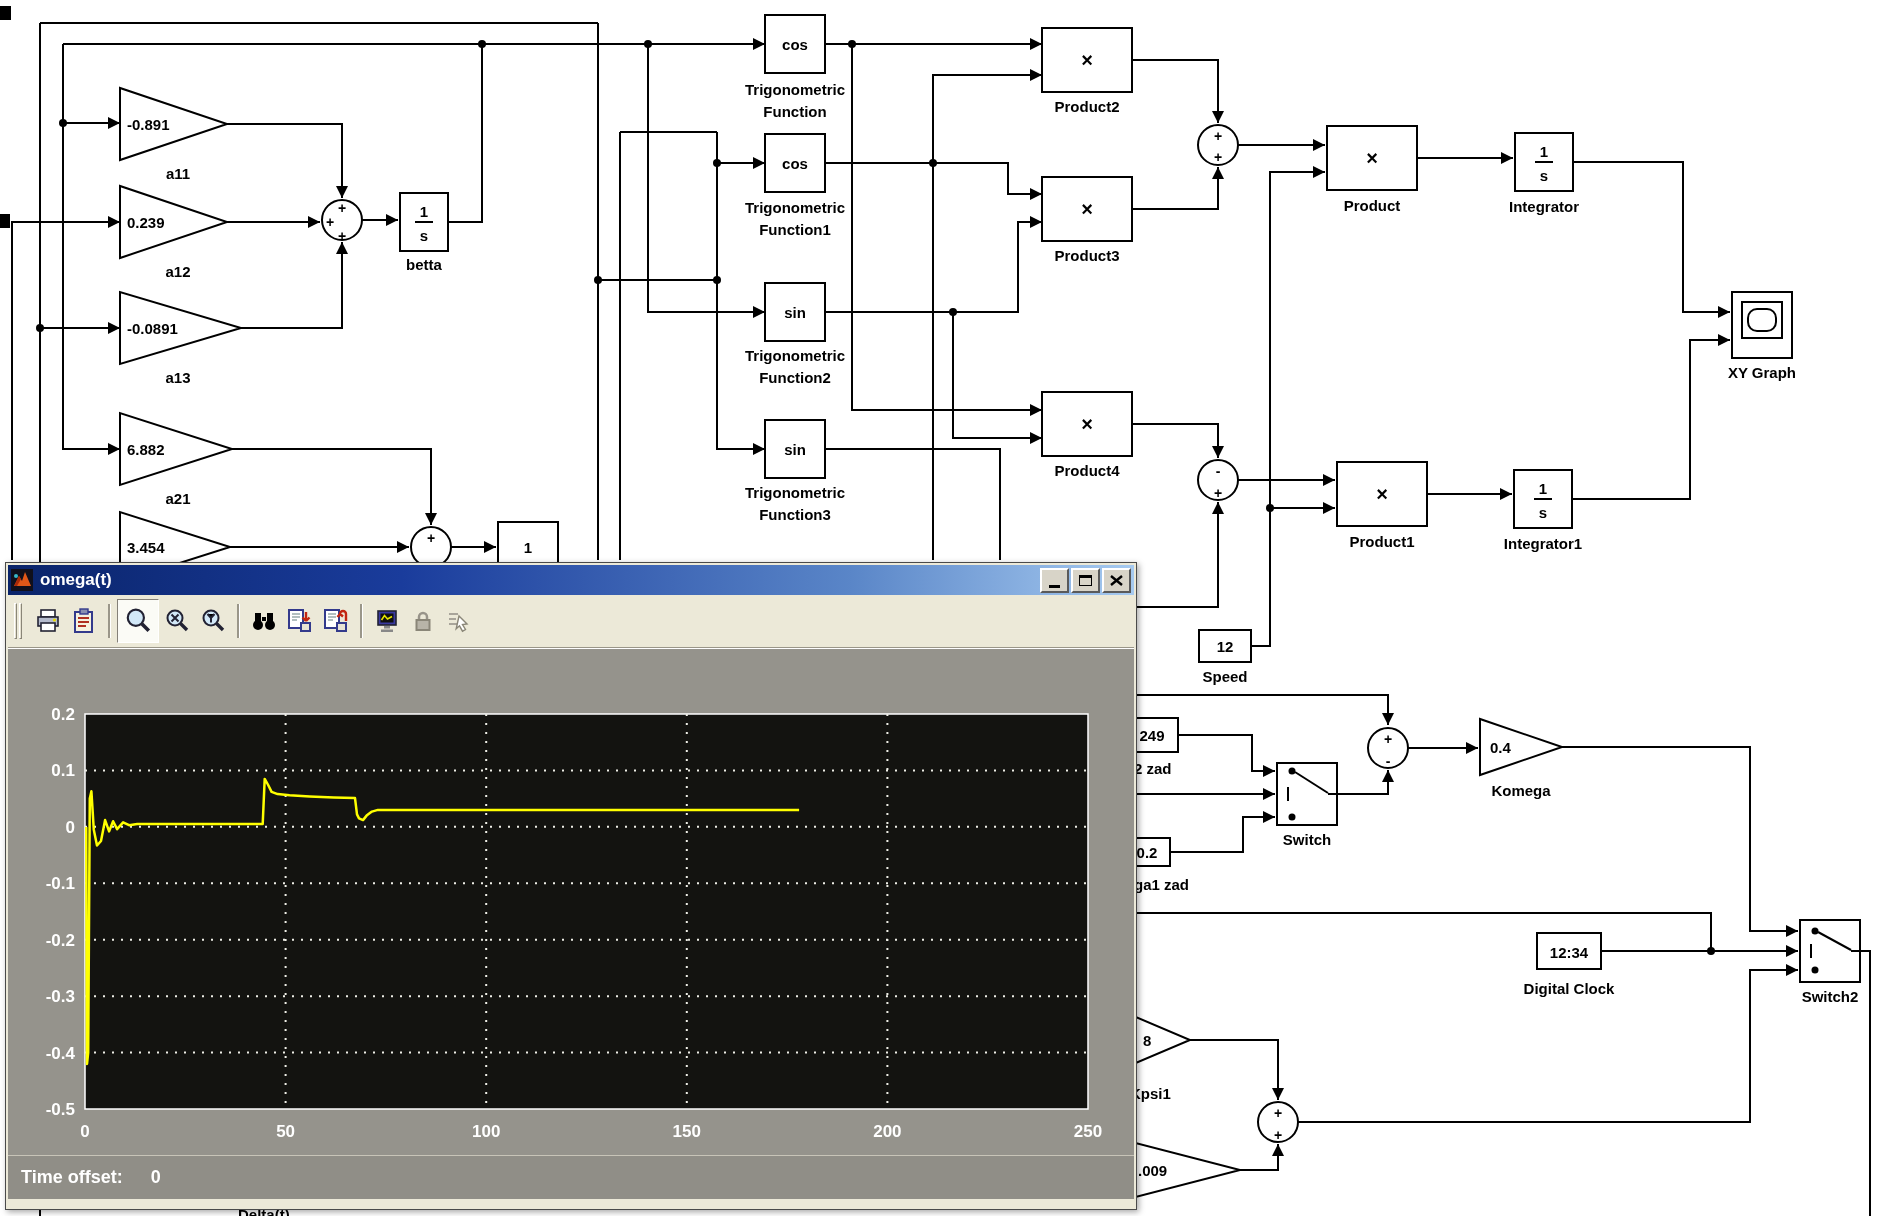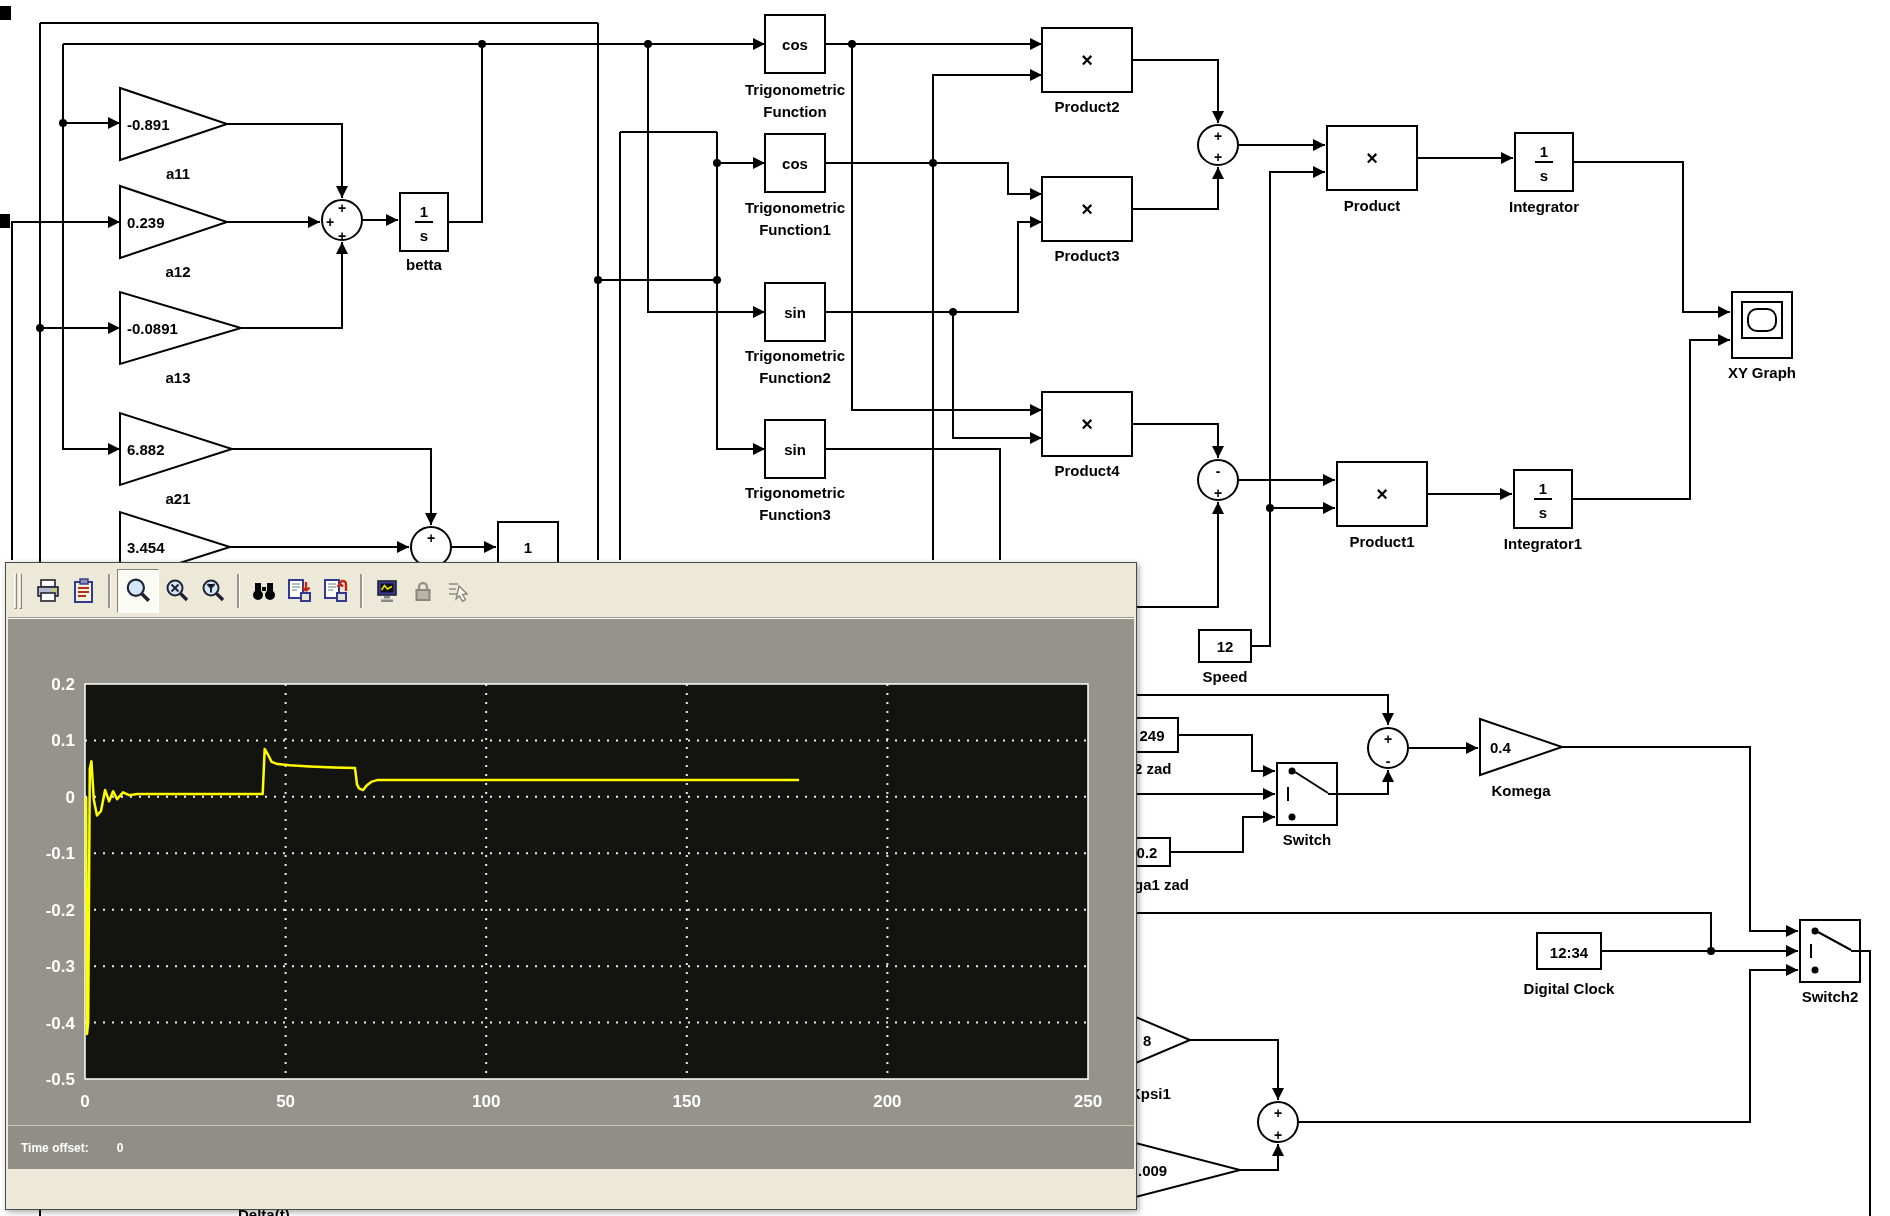--- a/index.html
+++ b/index.html
@@ -31,21 +31,21 @@
   .gmax{width:13px;height:11px;border:1px solid #000;border-top:3px solid #000;box-sizing:border-box;}
   .toolbar{height:52px;background:#ece9d8;display:flex;align-items:center;padding-left:6px;
            border-bottom:1px solid #9a9689;}
   .grip{display:flex;gap:2px;margin-right:8px;}
   .grip span{width:3px;height:36px;background:#e4e0d0;border:1px solid;border-color:#fff #8a8678 #8a8678 #fff;box-sizing:border-box;}
   .tb{width:36px;height:40px;display:flex;align-items:center;justify-content:center;}
   .tb.selected{width:42px;height:44px;background:#fbfbf6;border:1px solid;border-color:#848078 #fff #fff #848078;box-sizing:border-box;}
   .sep{width:2px;height:34px;background:#9a9689;border-right:1px solid #fff;margin:0 6px;}
   .plotarea{height:506px;background:#95938c;border-top:1px solid #fff;position:relative;}
   .statusbar{height:43px;background:#908e87;border-top:1px solid #c8c4b8;display:flex;align-items:center;
-             padding-left:13px;color:#fff;font-weight:bold;font-size:12px;}
+             padding-left:13px;color:#fff;font-weight:bold;font-size:18px;}
   .statusbar .sval{margin-left:28px;}
   .ticklab{fill:#fff;font:bold 17px "Liberation Sans",sans-serif;}
 </style>
 </head>
 <body>
 
 <svg id="diagram" width="1890" height="1216">
   <defs>
     <marker id="arr" markerUnits="userSpaceOnUse" markerWidth="13" markerHeight="12" refX="12" refY="6" orient="auto">
       <path d="M0,0 L12,6 L0,12 Z" fill="#000"></path>
@@ -312,20 +312,41 @@
   </g>
   <g>
     <rect class="blk" x="1537" y="933" width="64" height="36"></rect>
     <text class="bcen" x="1569" y="958">12:34</text>
     <text class="blab" x="1569" y="994">Digital Clock</text>
   </g>
   <text class="blabL" x="238" y="1220">Delta(t)</text>
 </svg>
 
 <div id="scope">
+  <div class="titlebar">
+    <svg width="22" height="22" viewBox="0 0 22 22">
+      <rect x="0" y="0" width="22" height="22" fill="#10101c"></rect>
+      <path d="M3,17 L8,7 L11,12 L14,3 L20,17 Z" fill="#e05818"></path>
+      <path d="M3,17 L8,7 L10,10 L6,17 Z" fill="#a82808"></path>
+      <circle cx="5" cy="7" r="2" fill="#38b8c8"></circle>
+    </svg>
+    <span class="title">omega(t)</span>
+    <span class="spacer"></span>
+    <span class="wbtn">
+        <span class="gmin"></span>
+      </span>
+    <span class="wbtn">
+        <span class="gmax"></span>
+      </span>
+    <span class="wbtn">
+      <svg width="13" height="11" viewBox="0 0 13 11">
+        <path d="M1,1 L12,10 M12,1 L1,10" stroke="#000" stroke-width="2.4"></path>
+      </svg>
+    </span>
+  </div>
 
   <div class="toolbar">
     <span class="grip">
         <span></span>
         <span></span>
       </span>
 
     <span class="tb">
       <svg width="26" height="26" viewBox="0 0 26 26">
         <rect x="6" y="2" width="14" height="7" fill="#fff" stroke="#223" stroke-width="1.6"></rect>

